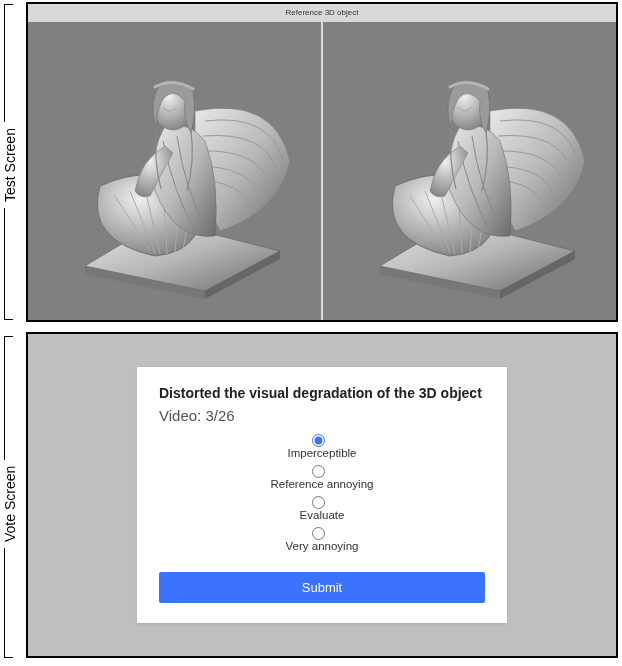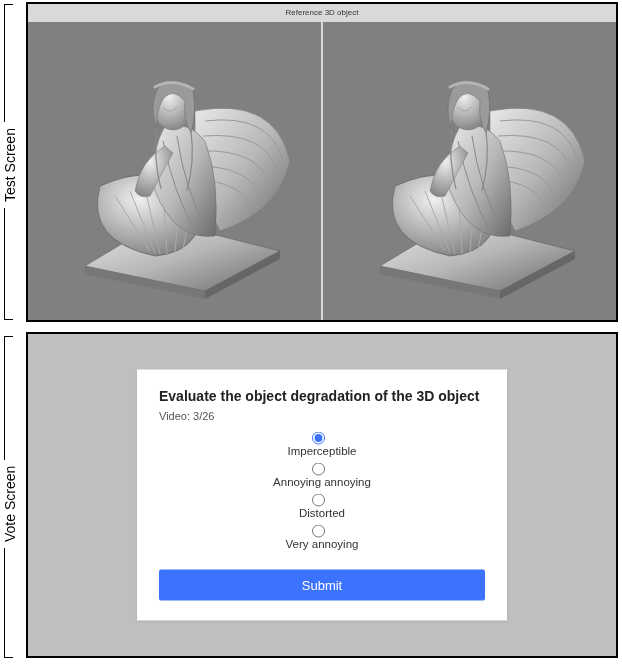--- a/index.html
+++ b/index.html
@@ -65,21 +65,21 @@
     padding: 18px 22px 20px 22px;
     box-shadow: 0 1px 3px rgba(0,0,0,0.1);
   }
   .vote-title {
     font-size: 14px;
     font-weight: 600;
     color: #222;
     margin-bottom: 6px;
   }
   .vote-sub {
-    font-size: 11px;
+    font-size: 15px;
     color: #555;
     margin-bottom: 10px;
   }
   .opt {
     display: flex;
     align-items: center;
     font-size: 11.5px;
     color: #333;
     margin: 6px 0;
     cursor: pointer;
@@ -238,34 +238,34 @@
         <path d="M118 66 Q124 74 132 66" fill="none" stroke="#999" stroke-width="0.8"></path>
       </svg>
     </div>
   </div>
 </div>
 
 <div id="gap"></div>
 
 <div class="panel" id="vote-panel">
   <div class="vote-card">
-    <div class="vote-title">Evaluate the object degradation of the 3D object</div>
+    <div class="vote-title">Distorted the visual degradation of the 3D object</div>
     <div class="vote-sub">Video: 3/26</div>
 
     <label class="opt">
       <input type="radio" name="deg" checked="" style="">
       <span>Imperceptible</span>
     </label>
     <label class="opt">
       <input type="radio" name="deg" style="">
-      <span>Annoying annoying</span>
+      <span>Reference annoying</span>
     </label>
     <label class="opt">
       <input type="radio" name="deg" style="">
-      <span>Distorted</span>
+      <span>Evaluate</span>
     </label>
     <label class="opt">
       <input type="radio" name="deg" style="">
       <span>Very annoying</span>
     </label>
 
     <button class="submit">Submit</button>
   </div>
 </div>
 

